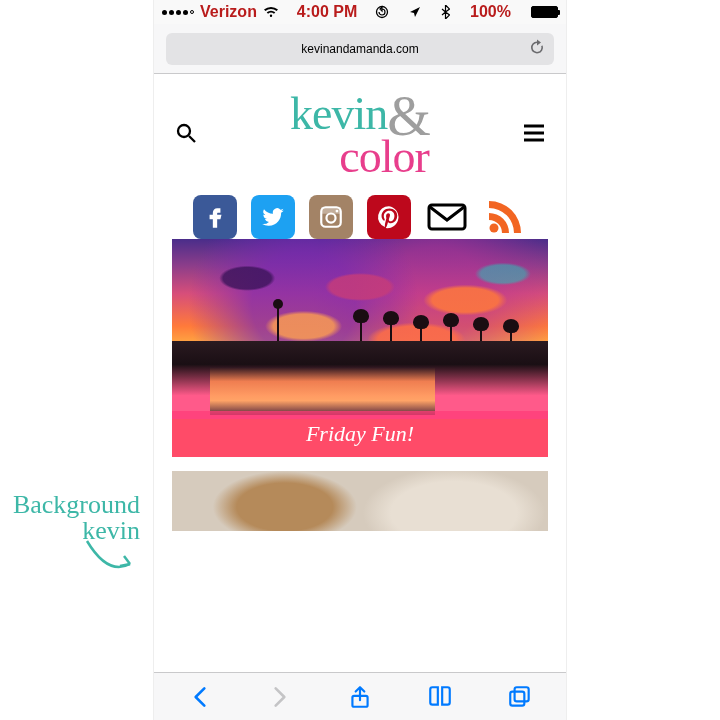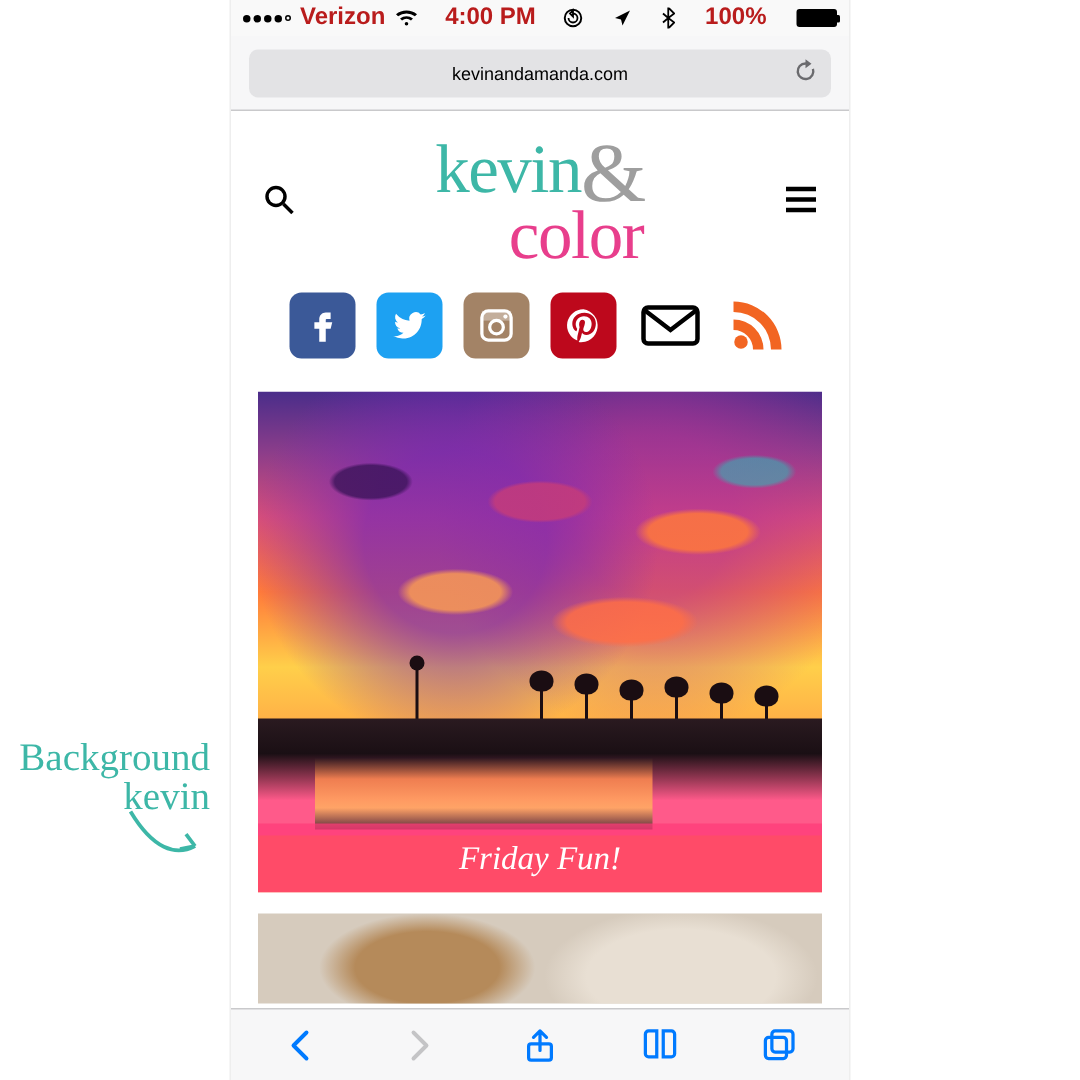--- a/index.html
+++ b/index.html
@@ -83,21 +83,21 @@
   }
   .social svg{width:26px;height:26px;}
   .facebook{background:var(--facebook);}
   .twitter{background:var(--twitter);}
   .instagram{background:var(--instagram);}
   .pinterest{background:var(--pinterest);}
   .mail{background:none;}
   .mail svg{width:44px;height:44px;color:var(--black);}
   .rss svg{width:44px;height:44px;color:var(--rss);}
   
-  .card{margin-top:22px;position:relative;height:334px;overflow:hidden;cursor:pointer;}
+  .card{position:relative;height:218px;overflow:hidden;cursor:pointer;}
   
   .sunset-sky{
     position:absolute;inset:0;
     background:
       radial-gradient(circle at 35% 30%,rgba(120,40,180,.7) 0 18%,transparent 40%),
       radial-gradient(circle at 70% 25%,rgba(180,50,150,.6) 0 15%,transparent 40%),
       linear-gradient(180deg,#4a2d8a 0%,#8b3d8a 12%,#d74e7a 25%,#ff7a3a 40%,#ffcf4a 55%,#ffb347 65%,#ff7a3a 70%);
   }
   .cloud-overlay{
     position:absolute;inset:0;

